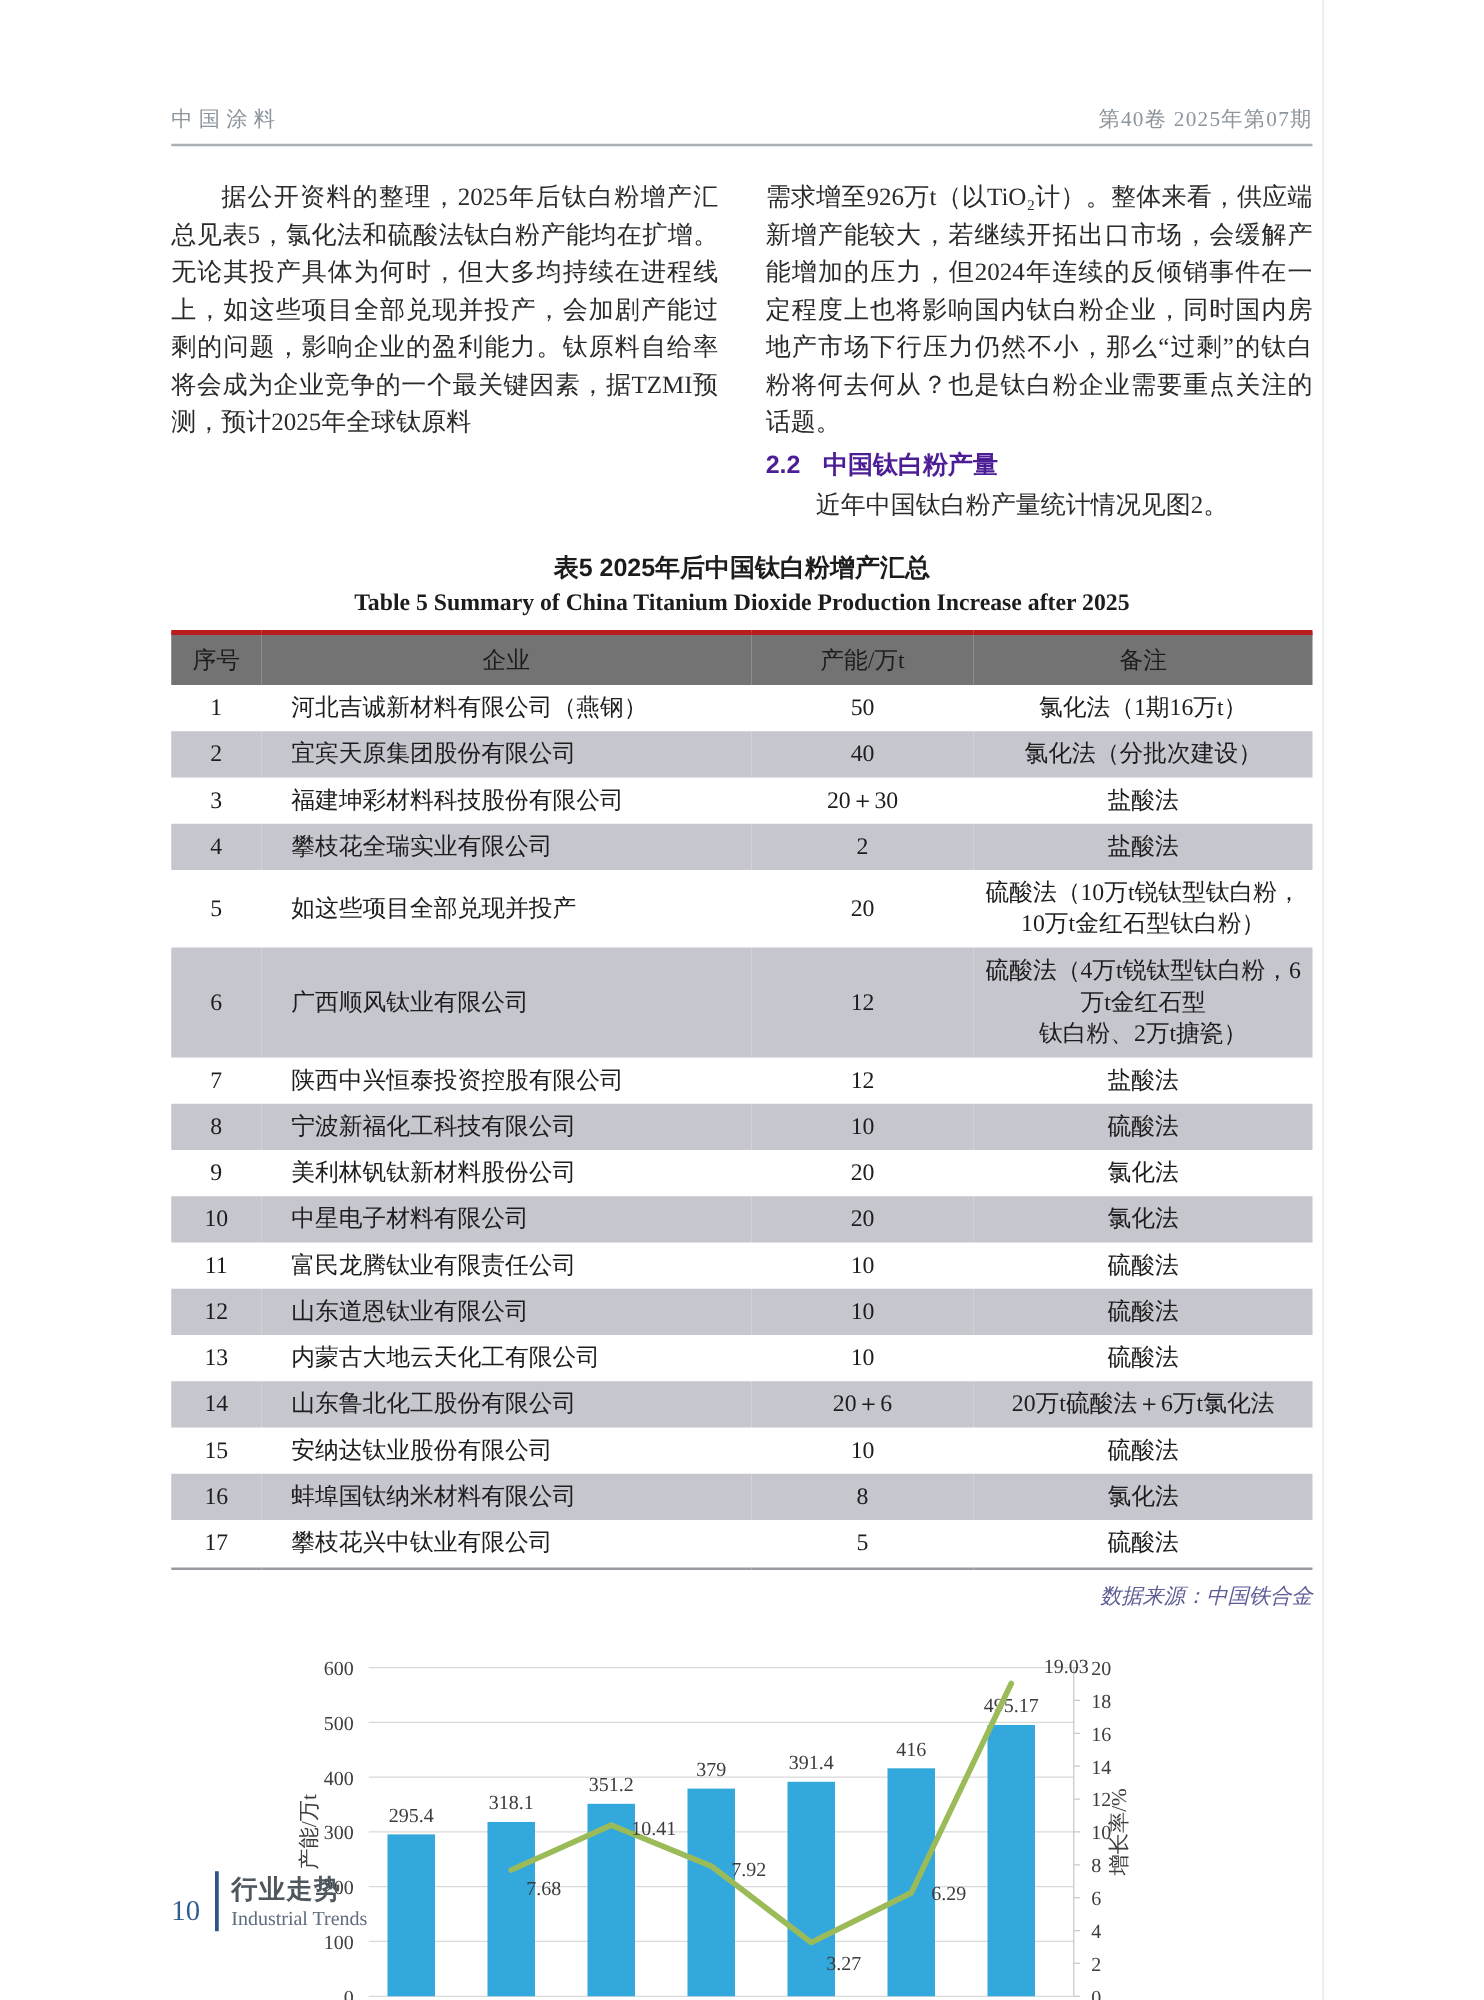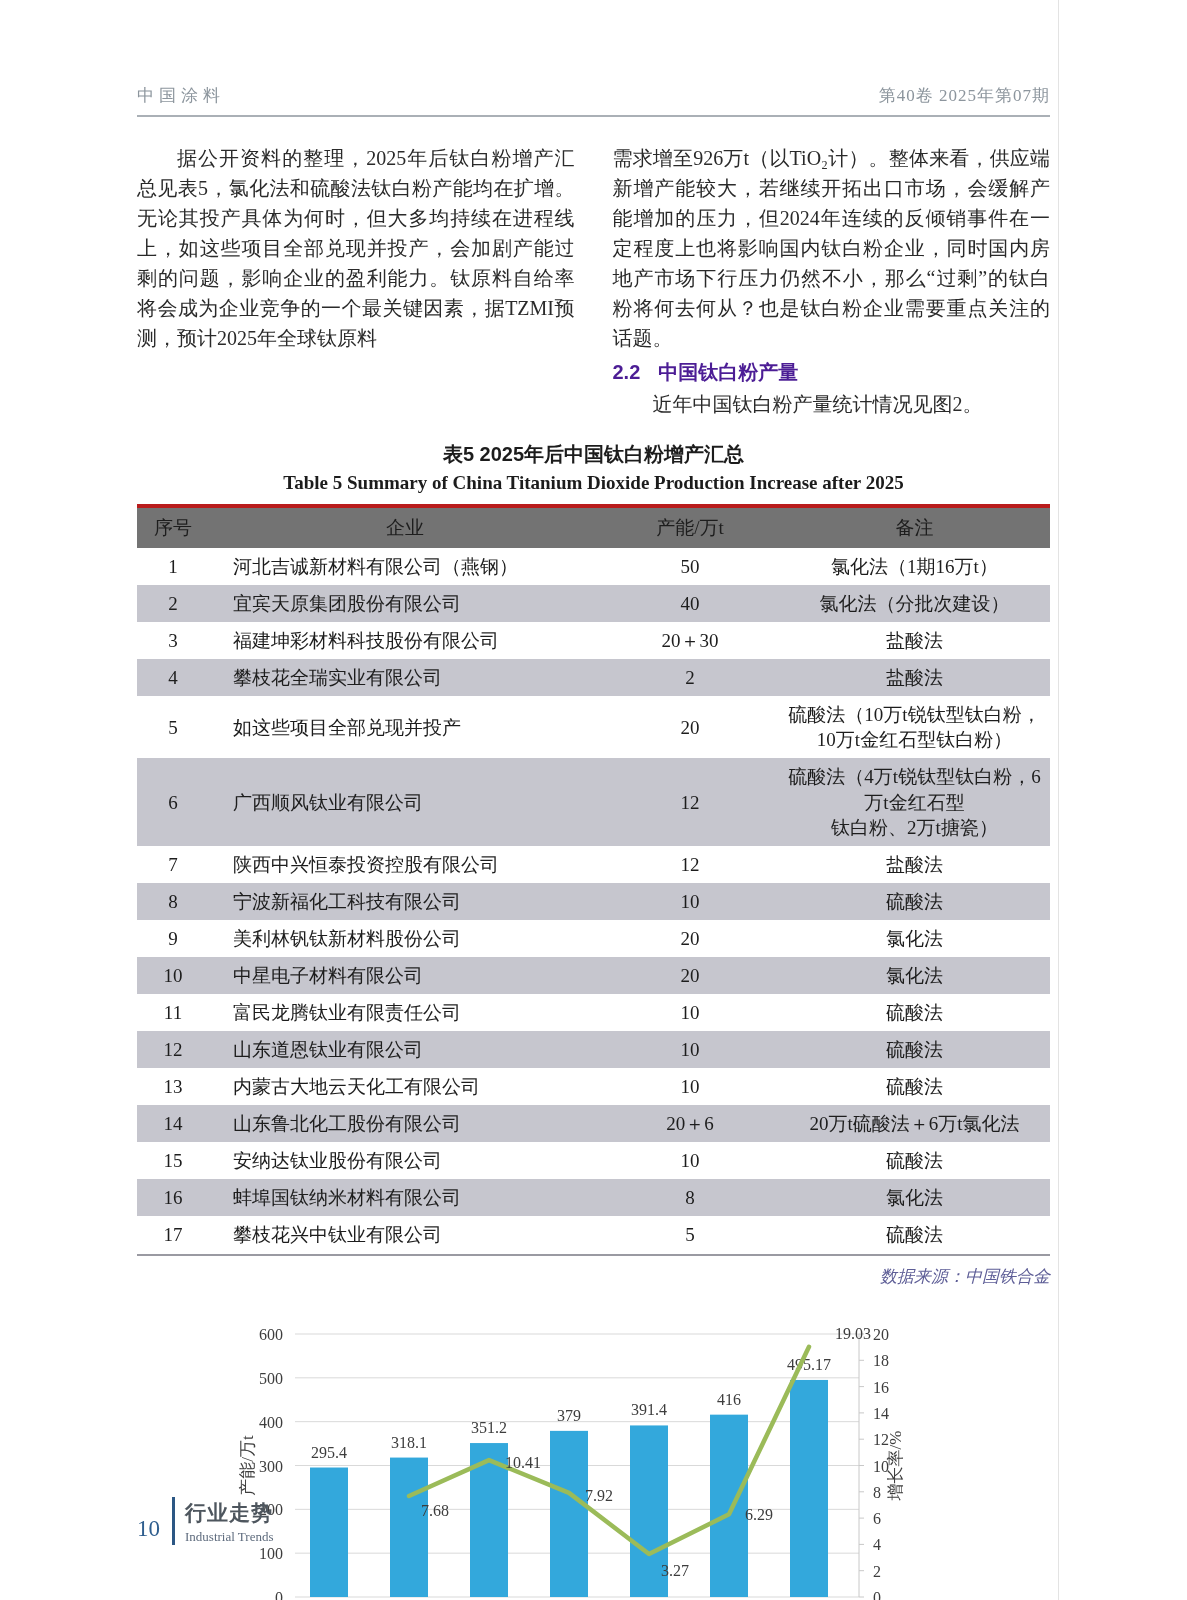--- a/index.html
+++ b/index.html
@@ -37,21 +37,21 @@
   col.c-idx{width:72px;} col.c-comp{width:392px;} col.c-cap{width:178px;} col.c-note{width:271px;}
   .source-note{margin-top:9px;text-align:right;font-style:italic;color:#5d5d96;font-size:17px;}
   
   .chart-wrap{width:680px;margin:14px 0 0 100px;}
   
   .footer{position:absolute;left:137px;top:1497px;display:flex;align-items:flex-end;}
   .pagenum{font-size:23px;color:#2f5e8e;margin-bottom:3px;}
   .footer-bar{display:inline-block;width:3px;height:48px;background:#2c5784;margin:0 10px 0 12px;}
   .footer-sec .sec-cn{font-family:"Liberation Sans","DejaVu Sans",sans-serif;font-weight:bold;
                       font-size:21px;color:#4e565e;letter-spacing:1px;}
-  .footer-sec .sec-en{font-size:13px;color:#5f6c7e;margin-top:2px;}
+  .footer-sec .sec-en{font-size:16px;color:#5f6c7e;margin-top:2px;}
 </style>
 </head>
 <body>
 
 <div class="page">
   <div class="content">
 
     <div class="header">
       <span class="journal-name">中国涂料</span>
       <span class="issue-info">第40卷  2025年第07期</span>

